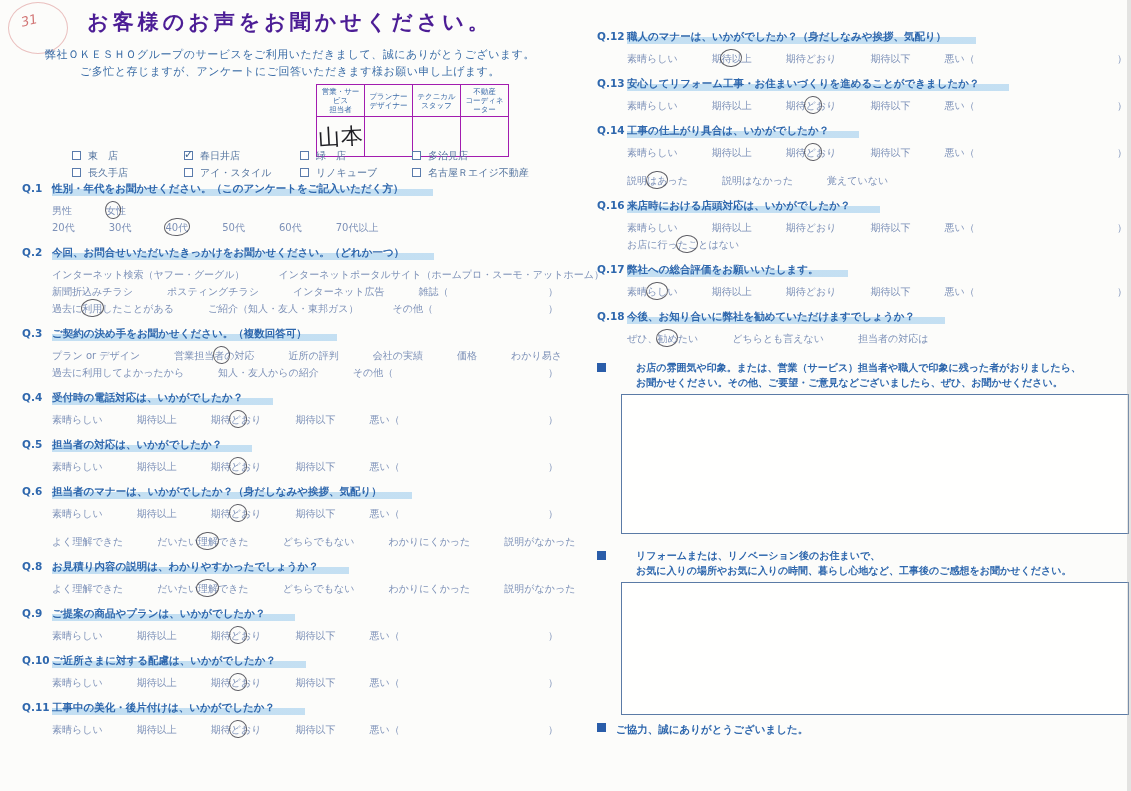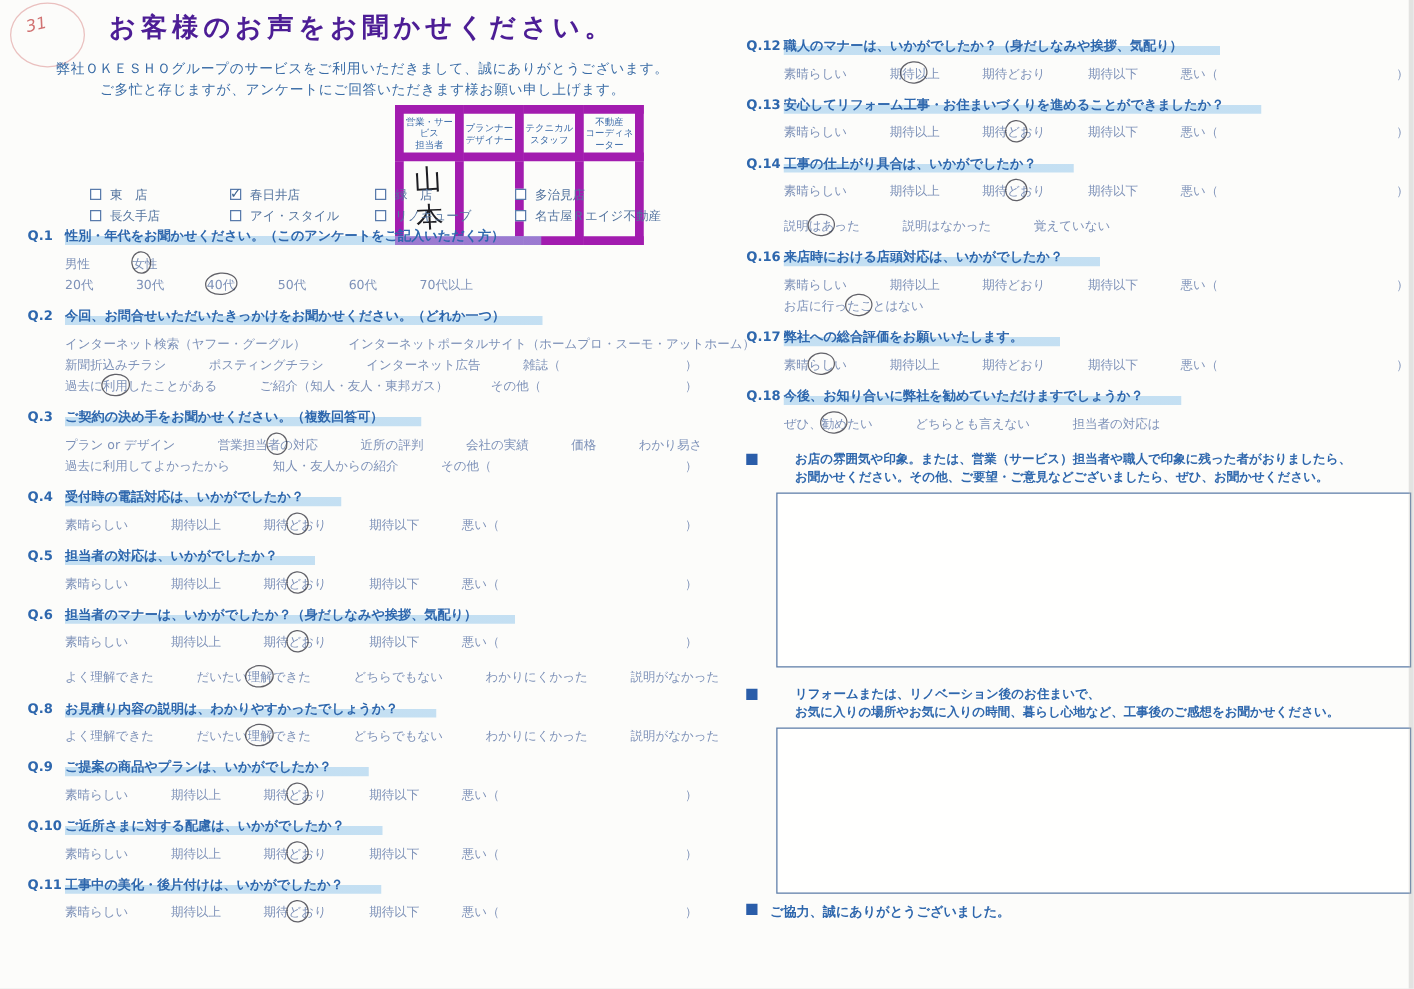--- a/index.html
+++ b/index.html
@@ -25,21 +25,21 @@
     color:#4c1d95; font-size:21px; font-weight:bold; letter-spacing:4px;
   }
   .intro {
     margin-top:10px; color:#3a6ca6; font-size:11px; line-height:17px; letter-spacing:.5px;
   }
   
   .staff-table {
     position:absolute; left:316px; top:84px; border-collapse:collapse;
   }
   .staff-table th, .staff-table td {
-    border:7px solid #a21caf; width:48px; text-align:center; vertical-align:middle;font-family:Liberation Serif, serif;
+    border:1px solid #a21caf; width:48px; text-align:center; vertical-align:middle;font-family:Liberation Serif, serif;
   }
   .staff-table th {
     height:24px; color:#3a6aa8; font-size:7.5px; font-weight:normal; line-height:9px; padding:2px 1px;
   }
   .staff-table td { height:40px; }
   .hand-name {
     color:#1d1d22; font-size:22px; display:inline-block; transform:rotate(-3deg);
     letter-spacing:1px;
   }
   

